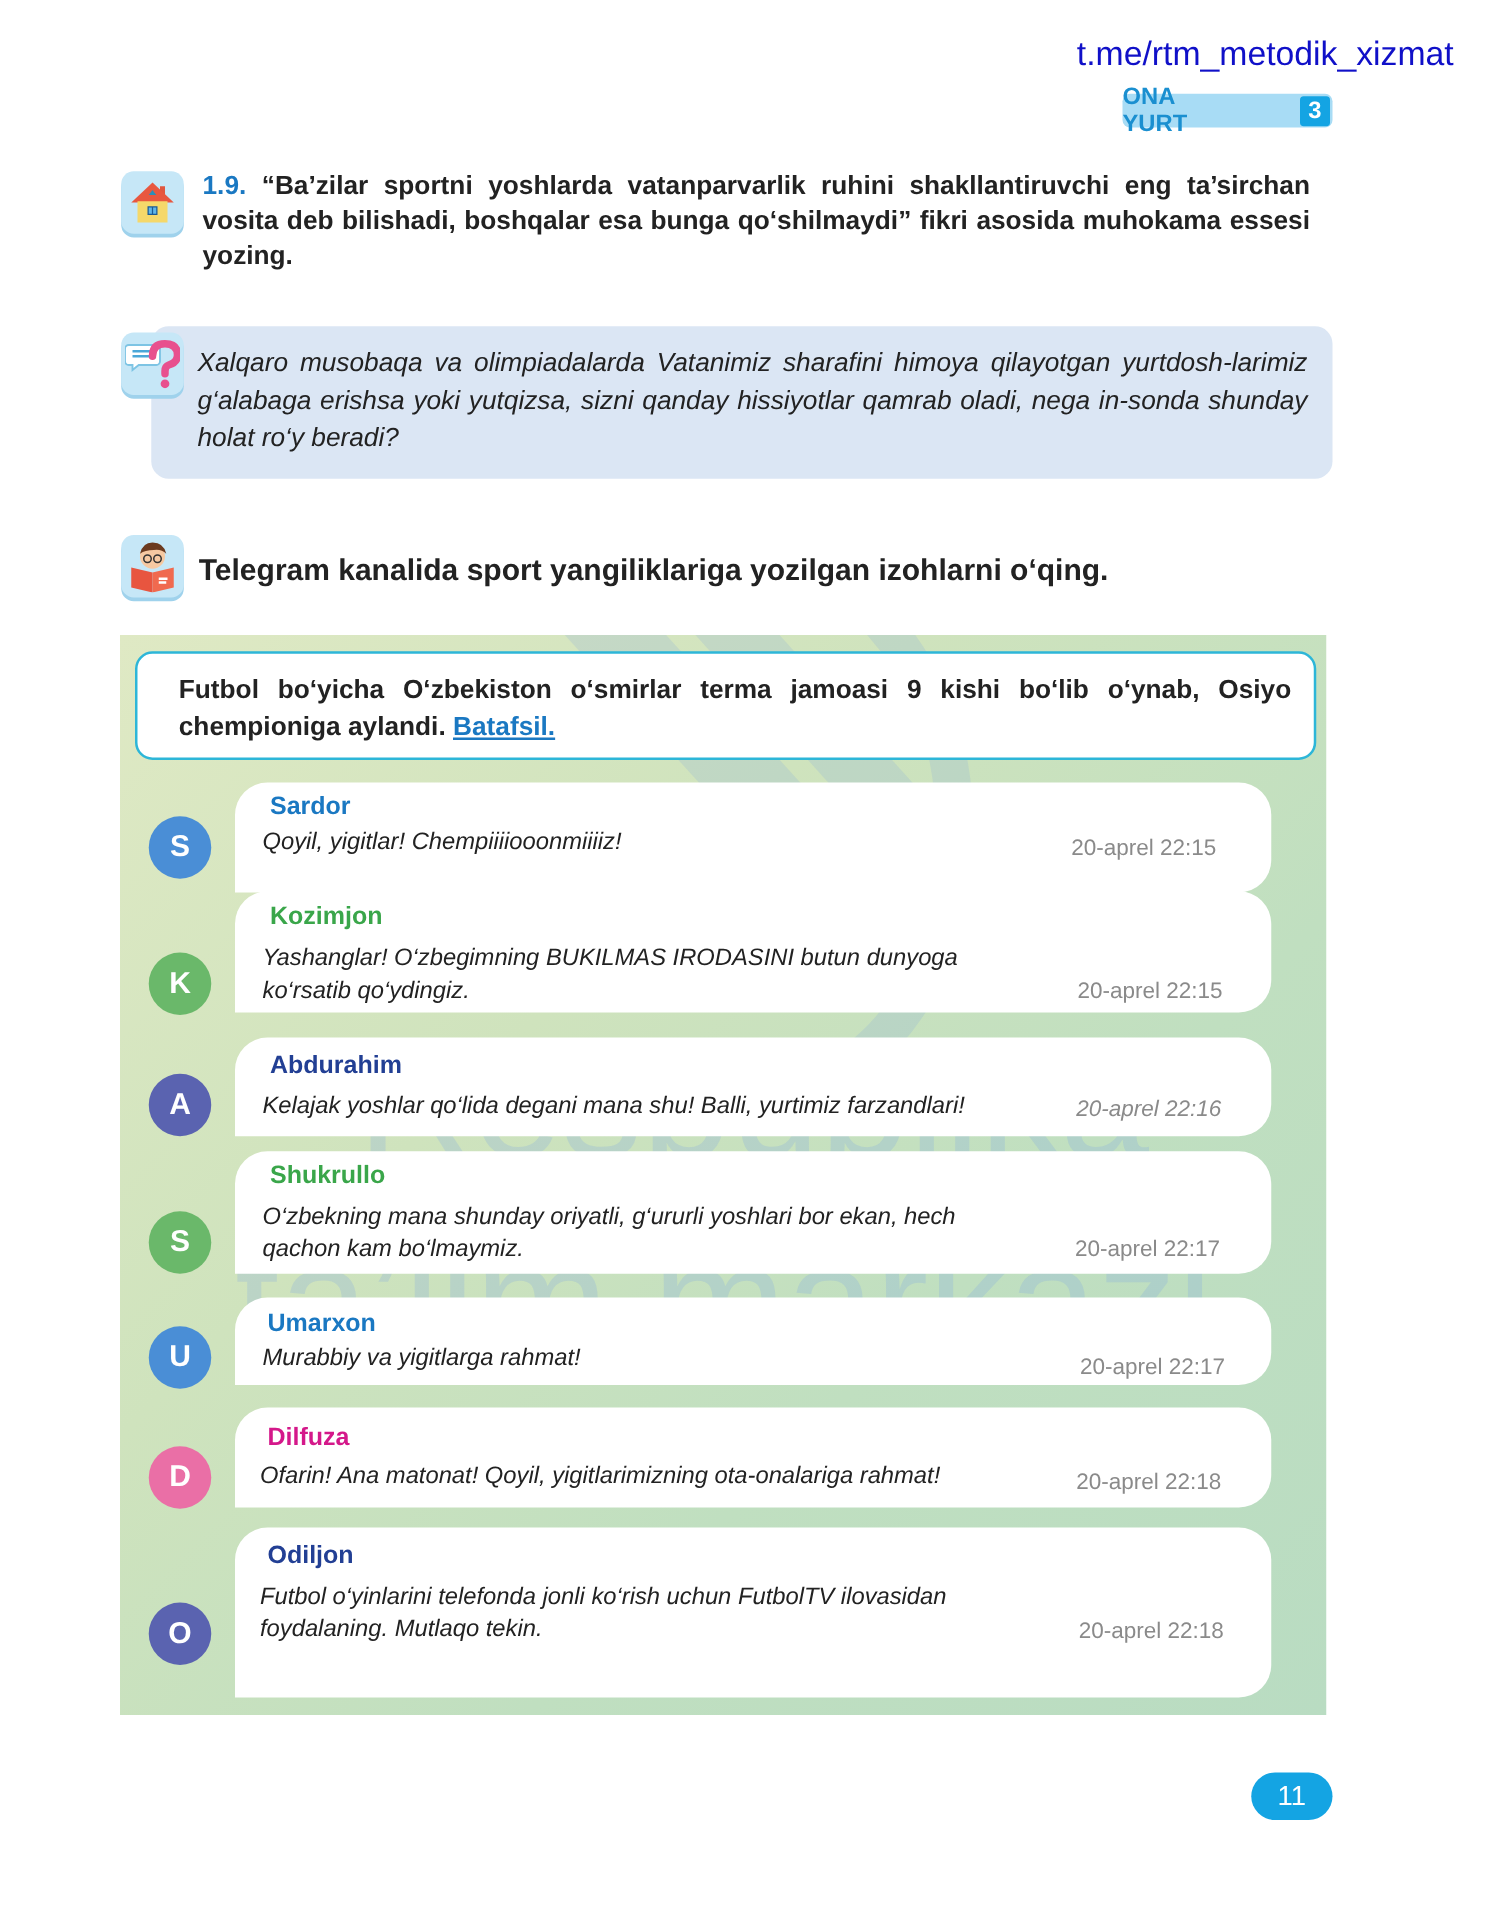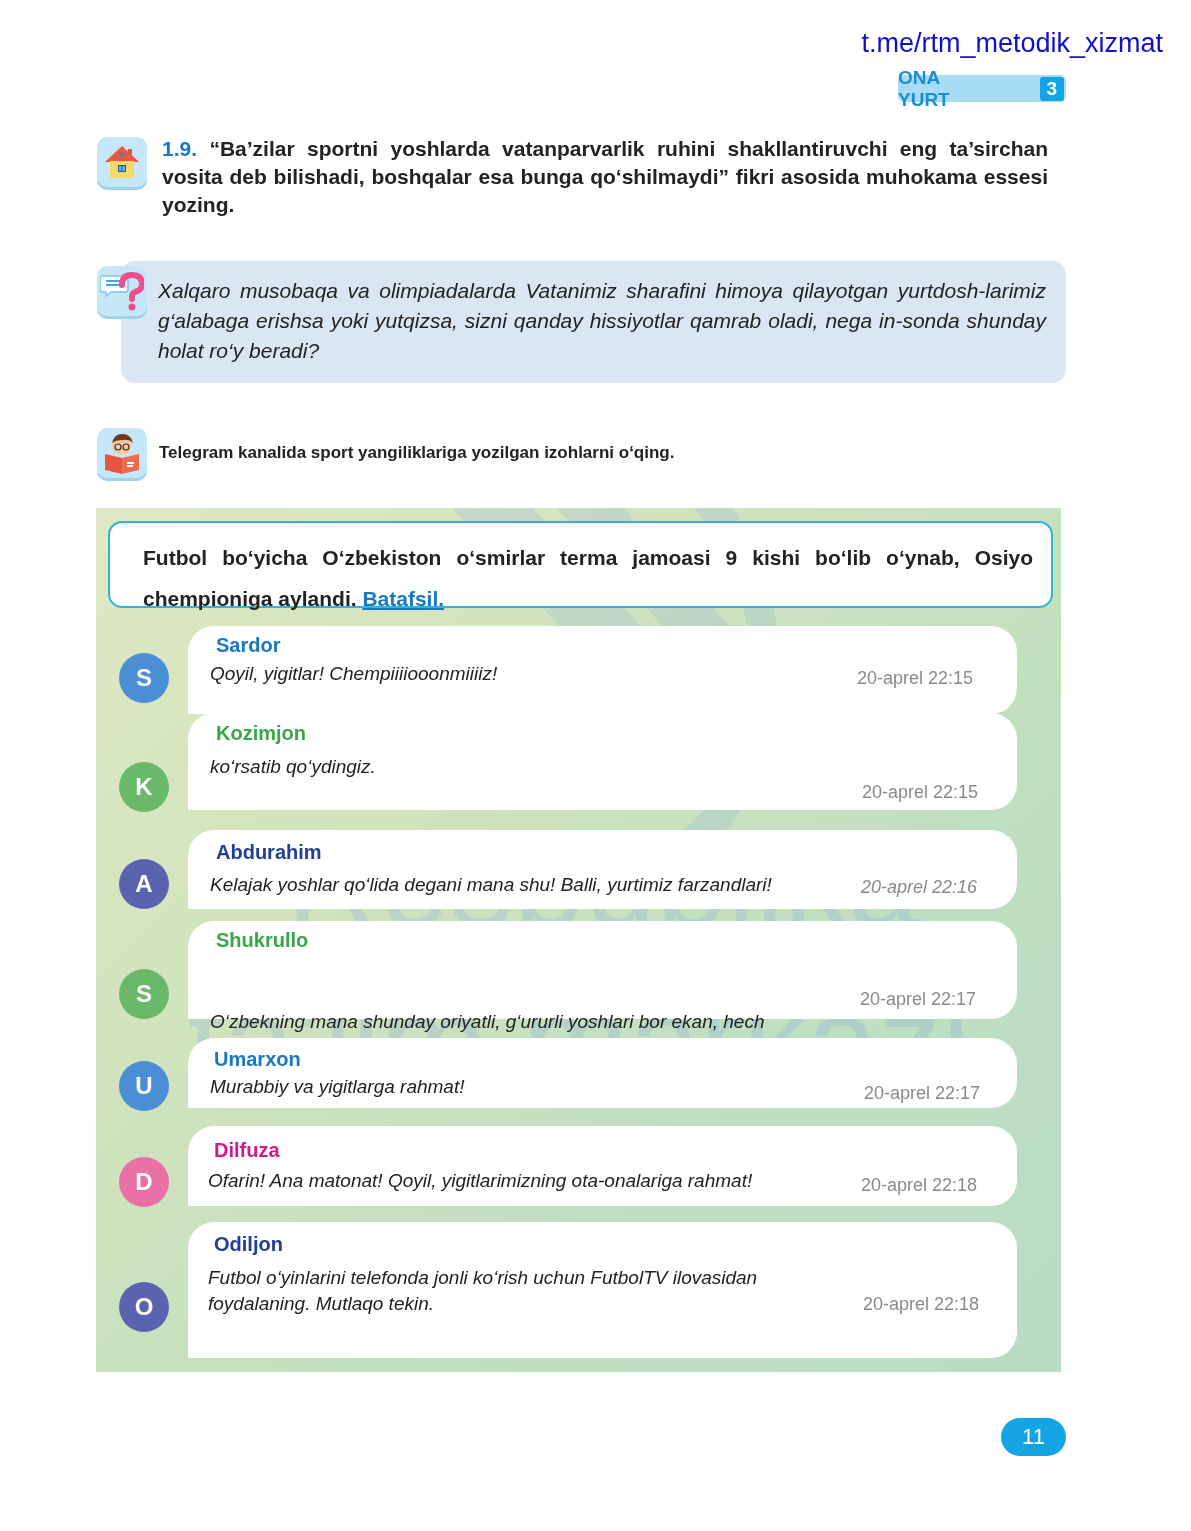--- a/index.html
+++ b/index.html
@@ -38,41 +38,41 @@
     position: absolute; left: 121px; top: 261px; width: 945px; height: 122px;
     background: #dbe6f4; border-radius: 14px;
   }
   .question-text {
     position: absolute; left: 158px; top: 276px; width: 888px;
     font-size: 21px; font-style: italic; line-height: 30px; text-align: justify; color: #222;
   }
 
   .instruction {
     position: absolute; left: 159px; top: 443px;
-    font-size: 17px; font-weight: bold; color: #222;
+    font-size: 24px; font-weight: bold; color: #222;
   }
 
   .chat-panel {
     position: absolute; left: 96px; top: 508px; width: 965px; height: 864px;
     background: linear-gradient(135deg, #dfe9c4 0%, #cfe3bd 35%, #c0dfc0 65%, #b9dcc2 100%);
     overflow: hidden;
   }
   .watermark {
     position: absolute; left: 0; top: 0; width: 100%; height: 100%; pointer-events: none;
   }
   .wm-text {
     position: absolute; font-size: 128px; color: rgba(120,160,230,0.22); white-space: nowrap;
     font-family: "Liberation Sans", sans-serif;
   }
 
   .news-card {
     position: absolute; left: 12px; top: 13px; width: 945px; height: 87px;
     background: #fff; border: 2px solid #2db6d8; border-radius: 14px;
     padding: 14px 18px 0 33px;
-    font-size: 21px; font-weight: bold; line-height: 41px; text-align: justify; color: #222;
+    font-size: 21px; font-weight: bold; line-height: 30px; text-align: justify; color: #222;
   }
   .news-card a { color: #1a78c2; text-decoration: underline; }
 
   .msg {
     position: absolute; left: 92px; width: 829px; background: #fff;
     border-radius: 26px 26px 26px 0;
   }
   .msg .name { position: absolute; left: 28px; font-size: 20px; font-weight: bold; }
   .msg .text { position: absolute; left: 22px; font-size: 19px; font-style: italic; line-height: 26px; color: #222; }
   .msg .time { position: absolute; font-size: 18px; color: #8a8a8a; }
@@ -164,40 +164,41 @@
     <div class="text" style="top:35px;">Qoyil, yigitlar! Chempiiiiooonmiiiiz!</div>
     <div class="time" style="left:669px; top:42px;">20-aprel 22:15</div>
   </div>
 
   <div class="avatar" style="top:254px; background:#6ab86a;">
       <span>K</span>
     </div>
   <div class="msg" style="top:205px; height:97px;">
     <div class="name" style="top:9px; color:#3aa64a;">Kozimjon</div>
     <div class="text" style="top:41px;">
+      <div>Yashanglar! O‘zbegimning BUKILMAS IRODASINI butun dunyoga</div>
       <div>ko‘rsatib qo‘ydingiz.</div>
     </div>
     <div class="time" style="left:674px; top:69px;">20-aprel 22:15</div>
   </div>
 
   <div class="avatar" style="top:351px; background:#5a63b0;">
       <span>A</span>
     </div>
   <div class="msg" style="top:322px; height:79px;">
     <div class="name" style="top:11px; color:#223f94;">Abdurahim</div>
     <div class="text" style="top:42px;">Kelajak yoshlar qo‘lida degani mana shu! Balli, yurtimiz farzandlari!</div>
     <div class="time" style="left:673px; top:47px;font-style:italic;">20-aprel 22:16</div>
   </div>
 
   <div class="avatar" style="top:461px; background:#6ab86a;">
       <span>S</span>
     </div>
   <div class="msg" style="top:413px; height:98px;">
     <div class="name" style="top:8px; color:#3aa64a;">Shukrullo</div>
-    <div class="text" style="top:40px;margin-top:48px;">
+    <div class="text" style="top:40px;">
       <div>O‘zbekning mana shunday oriyatli, g‘ururli yoshlari bor ekan, hech</div>
       <div>qachon kam bo‘lmaymiz.</div>
     </div>
     <div class="time" style="left:672px; top:68px;">20-aprel 22:17</div>
   </div>
 
   <div class="avatar" style="top:553px; background:#4a8ed6;">
       <span>U</span>
     </div>
   <div class="msg" style="top:530px; height:70px;">

